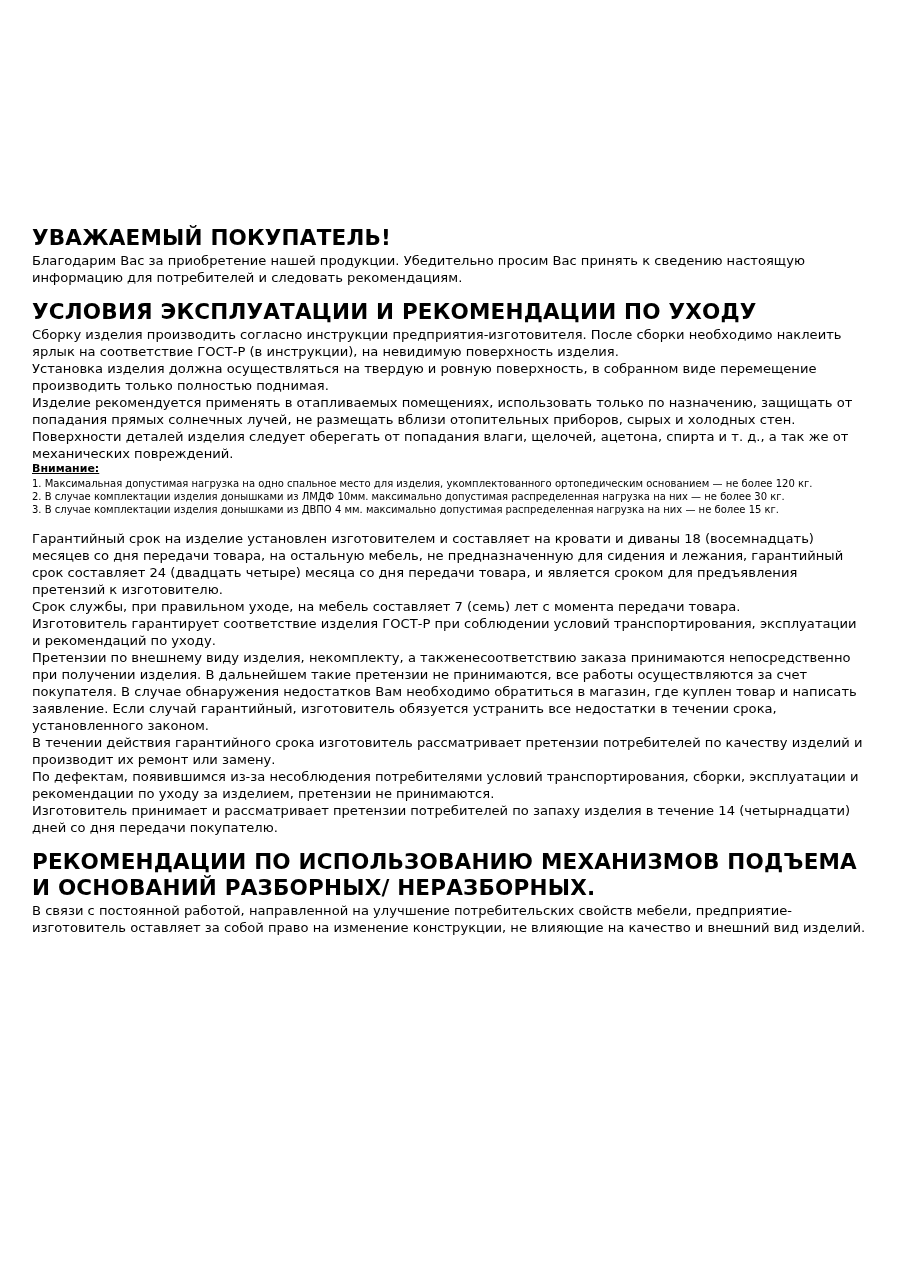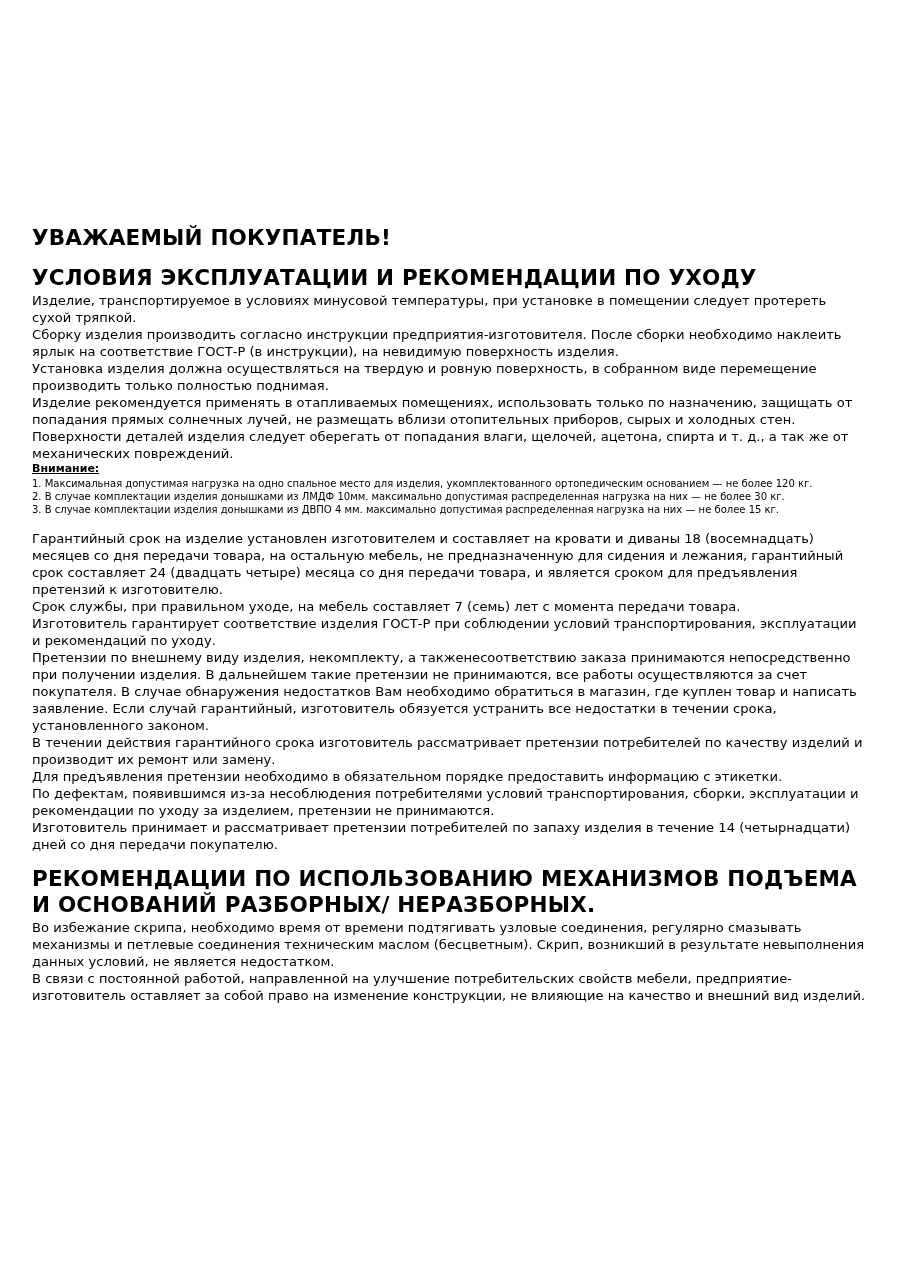--- a/index.html
+++ b/index.html
@@ -61,55 +61,53 @@
   }
 </style>
 </head>
 <body>
 
 <div class="page">
   <div class="doc">
 
     <section>
       <h1 class="section">УВАЖАЕМЫЙ ПОКУПАТЕЛЬ!</h1>
+      <p class="body">Благодарим Вас за приобретение нашей продукции. Убедительно просим Вас принять к сведению настоящую информацию для потребителей и следовать рекомендациям.</p>
     </section>
 
     <div class="gap-md"></div>
 
     <section>
       <h1 class="section">УСЛОВИЯ ЭКСПЛУАТАЦИИ И РЕКОМЕНДАЦИИ ПО УХОДУ</h1>
-      <p class="body">Изделие, транспортируемое в условиях минусовой температуры, при установке в помещении следует протереть сухой тряпкой.</p>
       <p class="body">Сборку изделия производить согласно инструкции предприятия-изготовителя. После сборки необходимо наклеить ярлык на соответствие ГОСТ-Р (в инструкции), на невидимую поверхность изделия.</p>
       <p class="body">Установка изделия должна осуществляться на твердую и ровную поверхность, в собранном виде перемещение производить только полностью поднимая.</p>
       <p class="body">Изделие рекомендуется  применять в отапливаемых помещениях, использовать только по назначению, защищать от попадания прямых солнечных лучей, не размещать вблизи отопительных приборов, сырых и холодных стен.</p>
       <p class="body">Поверхности деталей изделия следует оберегать от попадания влаги, щелочей, ацетона, спирта и т. д., а так же от механических повреждений.</p>
       <p class="warn">Внимание:</p>
       <div class="numlist">
         <p>1. Максимальная допустимая нагрузка на одно спальное место для изделия, укомплектованного ортопедическим основанием — не более 120 кг.</p>
         <p>2. В случае комплектации изделия донышками из ЛМДФ 10мм. максимально допустимая распределенная нагрузка на них — не более 30 кг.</p>
         <p>3. В случае комплектации изделия донышками из ДВПО 4 мм. максимально допустимая распределенная нагрузка на них — не более 15 кг.</p>
       </div>
     </section>
 
     <div class="gap-md"></div>
 
     <section>
       <p class="body">Гарантийный срок на изделие установлен изготовителем и составляет на кровати и диваны 18 (восемнадцать) месяцев со дня передачи товара, на остальную мебель, не предназначенную для сидения и лежания, гарантийный срок составляет 24 (двадцать четыре) месяца со дня передачи товара, и является сроком для предъявления претензий к изготовителю.</p>
       <p class="body">Срок службы, при правильном уходе, на мебель составляет 7 (семь) лет с момента передачи товара.</p>
       <p class="body">Изготовитель гарантирует соответствие изделия ГОСТ-Р при соблюдении условий транспортирования, эксплуатации и рекомендаций по уходу.</p>
       <p class="body">Претензии по внешнему виду изделия, некомплекту, а такженесоответствию заказа принимаются непосредственно при получении изделия. В дальнейшем такие претензии не принимаются, все работы осуществляются за счет покупателя. В случае обнаружения недостатков  Вам необходимо обратиться в магазин, где куплен товар и написать заявление. Если случай гарантийный, изготовитель обязуется устранить все недостатки в течении срока, установленного законом.</p>
       <p class="body">В течении действия гарантийного срока изготовитель рассматривает претензии потребителей по качеству изделий и производит их ремонт или замену.</p>
-      <p class="body">Для предъявления претензии необходимо в обязательном порядке предоставить информацию с этикетки.</p>
       <p class="body">По дефектам, появившимся из-за несоблюдения потребителями условий транспортирования, сборки, эксплуатации и рекомендации по уходу за изделием, претензии не принимаются.</p>
       <p class="body">Изготовитель принимает и рассматривает претензии потребителей по запаху изделия в течение 14 (четырнадцати) дней со дня передачи  покупателю.</p>
     </section>
 
     <div class="gap-md"></div>
 
     <section>
       <h1 class="section title-2line">РЕКОМЕНДАЦИИ ПО ИСПОЛЬЗОВАНИЮ МЕХАНИЗМОВ ПОДЪЕМА</h1>
       <h1 class="section title-2line">И ОСНОВАНИЙ РАЗБОРНЫХ/ НЕРАЗБОРНЫХ.</h1>
-      <p class="body">Во избежание скрипа, необходимо время от времени подтягивать узловые соединения, регулярно смазывать механизмы и петлевые соединения техническим маслом (бесцветным). Скрип, возникший в результате невыполнения данных условий, не является недостатком.</p>
       <p class="body">В связи с постоянной работой, направленной на улучшение потребительских свойств мебели, предприятие-изготовитель оставляет за собой право на изменение конструкции, не влияющие на качество и внешний вид изделий.</p>
     </section>
 
   </div>
 </div>
 
 </body></html>

